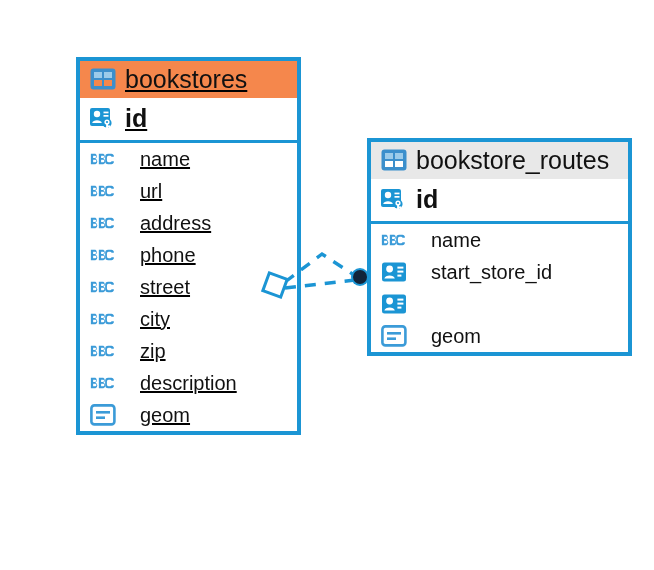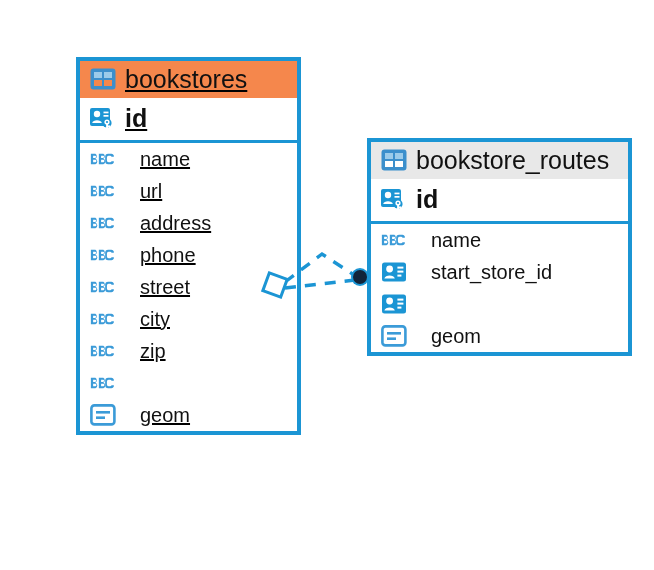--- a/index.html
+++ b/index.html
@@ -208,20 +208,21 @@
     </div>
 
     <div class="field-row">
       <span class="icon">
         <svg width="26" height="14" viewBox="0 0 30 14">
           <path fill="#3B9BD8" d="M1 13 V1 h5.2 a3.2 3.2 0 0 1 0 5.6 a3.4 3.4 0 0 1 0 6.4 Z M3.6 3.2 v2.6 h2.2 a1.3 1.3 0 0 0 0-2.6 Z M3.6 8 v2.8 h2.4 a1.4 1.4 0 0 0 0-2.8 Z"></path>
           <path fill="#3B9BD8" d="M10.2 13 V1 h5.2 a3.2 3.2 0 0 1 0 5.6 a3.4 3.4 0 0 1 0 6.4 Z M12.8 3.2 v2.6 h2.2 a1.3 1.3 0 0 0 0-2.6 Z M12.8 8 v2.8 h2.4 a1.4 1.4 0 0 0 0-2.8 Z"></path>
           <path fill="#3B9BD8" d="M27.5 4.4 h-2.6 a2 2 0 0 0-2-1.2 h-1.4 a2 2 0 0 0-2 2 v3.6 a2 2 0 0 0 2 2 h1.4 a2 2 0 0 0 2-1.2 h2.6 v1.4 a3 3 0 0 1-3 2 h-3.6 a3.4 3.4 0 0 1-3.4-3.4 V4.4 A3.4 3.4 0 0 1 20.9 1 h3.6 a3 3 0 0 1 3 2 Z"></path>
         </svg>
       </span>
+      <span class="label">description</span>
     </div>
 
     <div class="field-row">
       <span class="icon">
         <svg width="26" height="22" viewBox="0 0 26 22">
           <rect x="1.4" y="1.4" width="23" height="19" rx="3" fill="#ffffff" stroke="#3B9BD8" stroke-width="2.6"></rect>
           <rect x="6" y="7" width="14" height="2.6" fill="#3B9BD8"></rect>
           <rect x="6" y="12.4" width="9" height="2.6" fill="#3B9BD8"></rect>
         </svg>
       </span>

